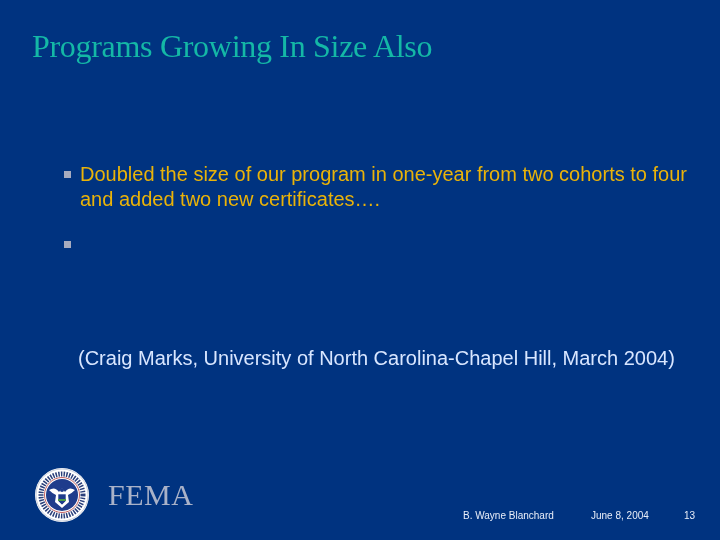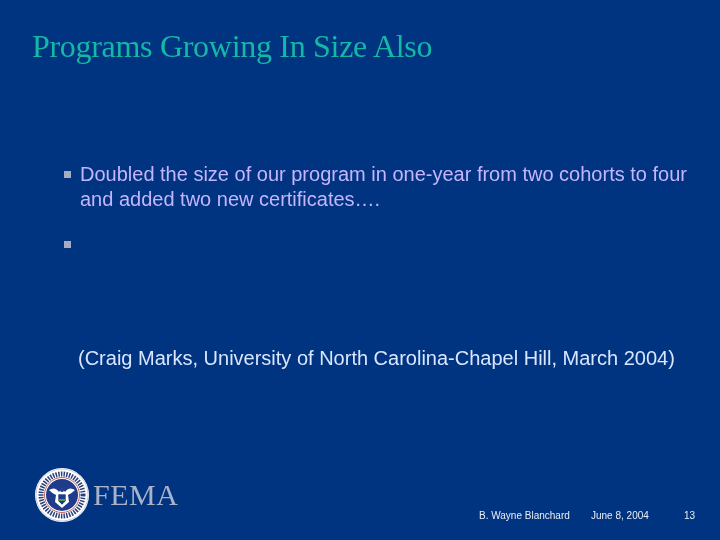--- a/index.html
+++ b/index.html
@@ -27,21 +27,21 @@
     }
     .bullets {
       position: absolute;
       left: 62px;
       top: 162px;
       width: 640px;
     }
     .bullet-item {
       position: relative;
       padding-left: 18px;
-      color: #c4b5fd;
+      color: #eab308;
       font-size: 20px;
       line-height: 25px;
       margin-bottom: 20px;
     }
     .bullet-marker {
       position: absolute;
       left: 2px;
       top: 9px;
       width: 7px;
       height: 7px;
@@ -65,34 +65,34 @@
     .seal {
       width: 54px;
       height: 54px;
       border-radius: 50%;
       background: #ffffff;
       display: flex;
       align-items: center;
       justify-content: center;
     }
     .fema-text {
-      margin-left: 4px;
+      margin-left: 19px;
       font-family: "Liberation Serif", serif;
       font-size: 30px;
       color: #a9b2c8;
       letter-spacing: 0.5px;
     }
     .footer-author, .footer-date, .footer-page {
       position: absolute;
       top: 510px;
       font-size: 10px;
       color: #e8eef8;
       white-space: nowrap;
     }
-    .footer-author { left: 479px; text-align: right; }
+    .footer-author { left: 463px; text-align: right; }
     .footer-date { left: 591px; text-align: center; }
     .footer-page { left: 684px; }
   </style>
 </head>
 <body>
 
 <div class="slide-title">Programs Growing In Size Also</div>
 
 <div class="bullets">
   <div class="bullet-item">

